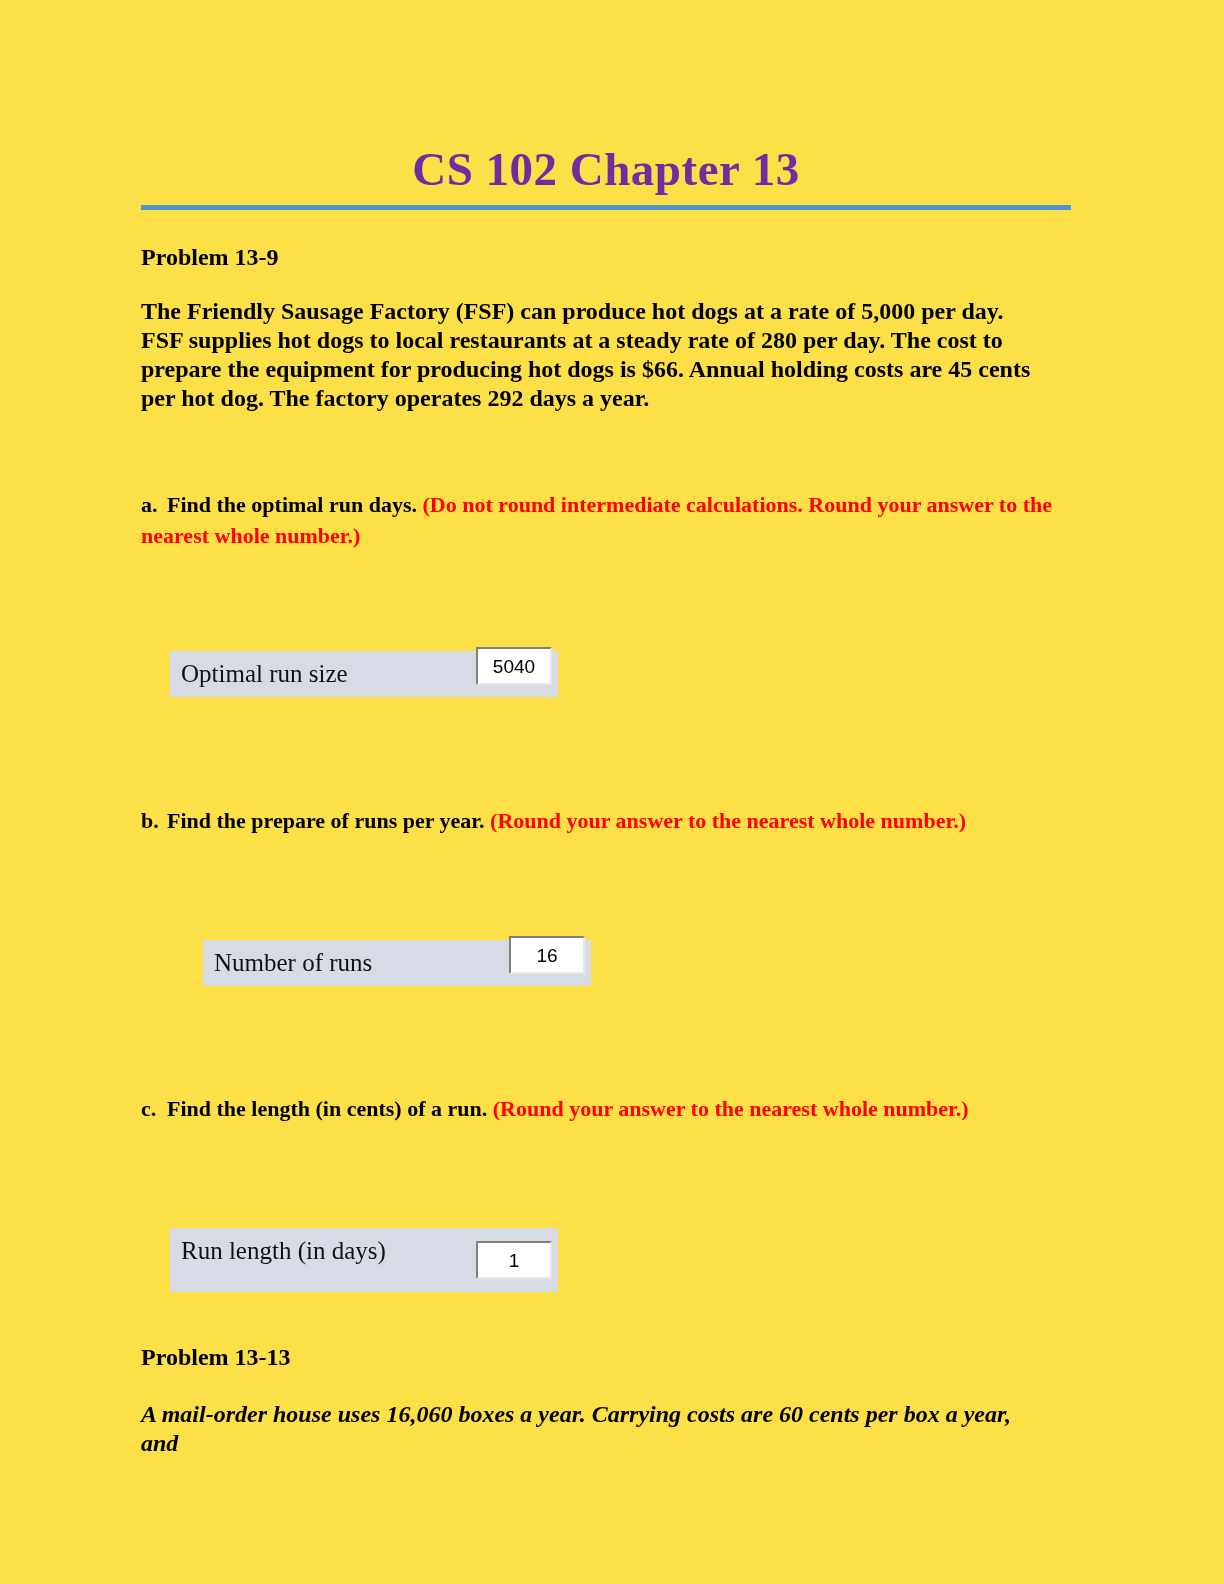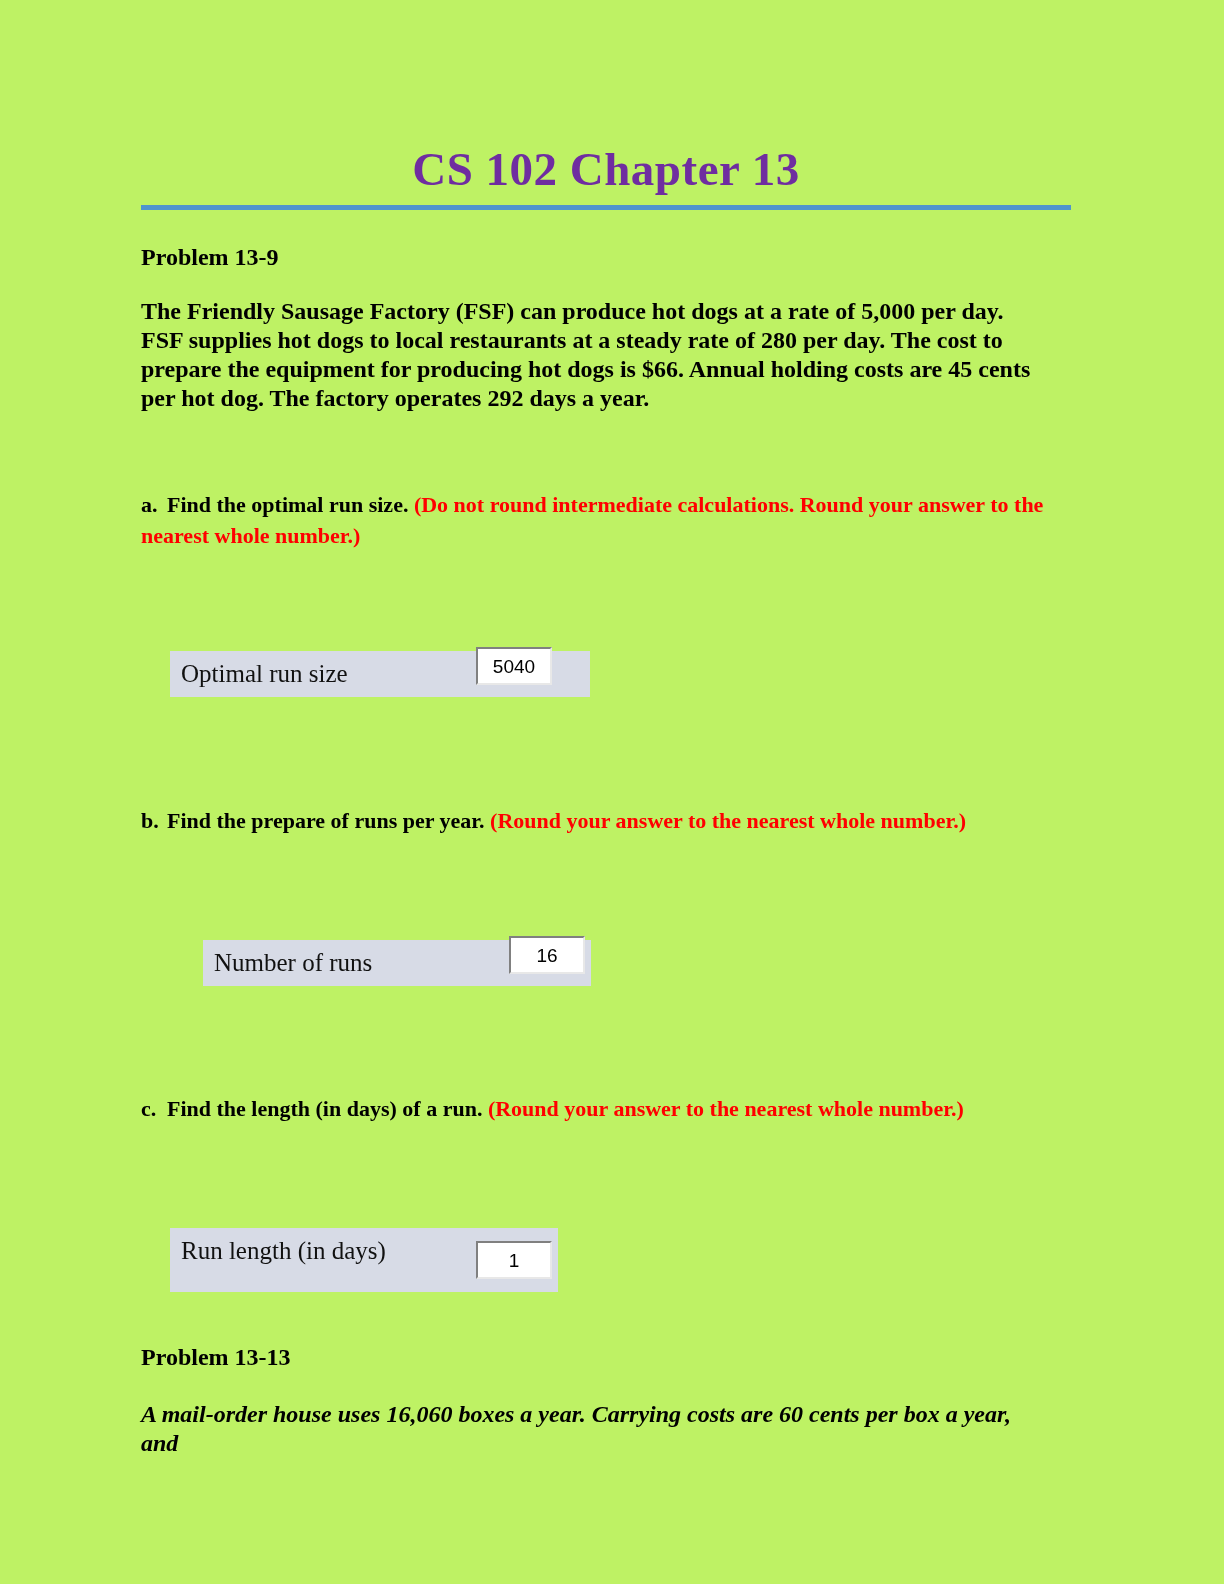--- a/index.html
+++ b/index.html
@@ -16,21 +16,21 @@
     color: #000000;
     overflow: hidden;
   }
 
   .page {
     position: absolute;
     left: 0;
     top: 0;
     width: 1224px;
     height: 1584px;
-    background: #bef264;
+    background: #fde047;
   }
 
   
   .doc-title {
     position: absolute;
     left: 141px;
     top: 141px;
     width: 930px;
     text-align: center;
     font-family: "Liberation Serif", "DejaVu Serif", serif;
@@ -132,21 +132,21 @@
     color: #000000;
     text-align: center;
     line-height: 1;
     display: flex;
     align-items: center;
     justify-content: center;
     padding: 9px;
   }
 
   
-  .row-a { left: 170px; top: 651px; width: 420px; height: 46px; }
+  .row-a { left: 170px; top: 651px; width: 388px; height: 46px; }
   .row-a .answer-input { left: 306px; top: -4px; width: 76px; height: 38px; }
 
   
   .row-b { left: 170px; top: 940px; width: 388px; height: 46px; margin-left: 33px; }
   .row-b .answer-input { left: 306px; top: -4px; width: 76px; height: 38px; }
 
   
   .row-c { left: 170px; top: 1228px; width: 388px; height: 64px; }
   .row-c .answer-input { left: 306px; top: 13px; width: 76px; height: 38px; }
 </style>
@@ -155,41 +155,41 @@
 
 <div class="page">
 
   <div class="doc-title">CS 102 Chapter 13</div>
   <div class="title-rule"></div>
 
   <div class="body-text prob-label-1">Problem 13-9</div>
   <div class="body-text prob-body-1">The Friendly Sausage Factory (FSF) can produce hot dogs at a rate of 5,000 per day. FSF supplies hot dogs to local restaurants at a steady rate of 280 per day. The cost to prepare the equipment for producing hot dogs is $66. Annual holding costs are 45 cents per hot dog. The factory operates 292 days a year.</div>
 
   <div class="question q-a">
-    <span class="q-marker">a.</span><span class="q-body">Find the optimal run size.</span>
+    <span class="q-marker">a.</span><span class="q-body">Find the optimal run days.</span>
     <span class="q-hint">(Do not round intermediate calculations. Round your answer to the nearest whole number.)</span>
   </div>
 
   <div class="answer-row row-a">
     <span class="answer-label">Optimal run size</span>
     <div class="answer-input">5040</div>
   </div>
 
   <div class="question q-b">
     <span class="q-marker">b.</span><span class="q-body">Find the prepare of runs per year.</span>
     <span class="q-hint">(Round your answer to the nearest whole number.)</span>
   </div>
 
   <div class="answer-row row-b">
     <span class="answer-label">Number of runs</span>
     <div class="answer-input">16</div>
   </div>
 
   <div class="question q-c">
-    <span class="q-marker">c.</span><span class="q-body">Find the length (in days) of a run.</span>
+    <span class="q-marker">c.</span><span class="q-body">Find the length (in cents) of a run.</span>
     <span class="q-hint">(Round your answer to the nearest whole number.)</span>
   </div>
 
   <div class="answer-row row-c two-line">
     <span class="answer-label"> Run length (in days)</span>
     <div class="answer-input">1</div>
   </div>
 
   <div class="body-text prob-label-2">Problem 13-13</div>
   <div class="body-text prob-body-2">A mail-order house uses 16,060 boxes a year. Carrying costs are 60 cents per box a year, and</div>

